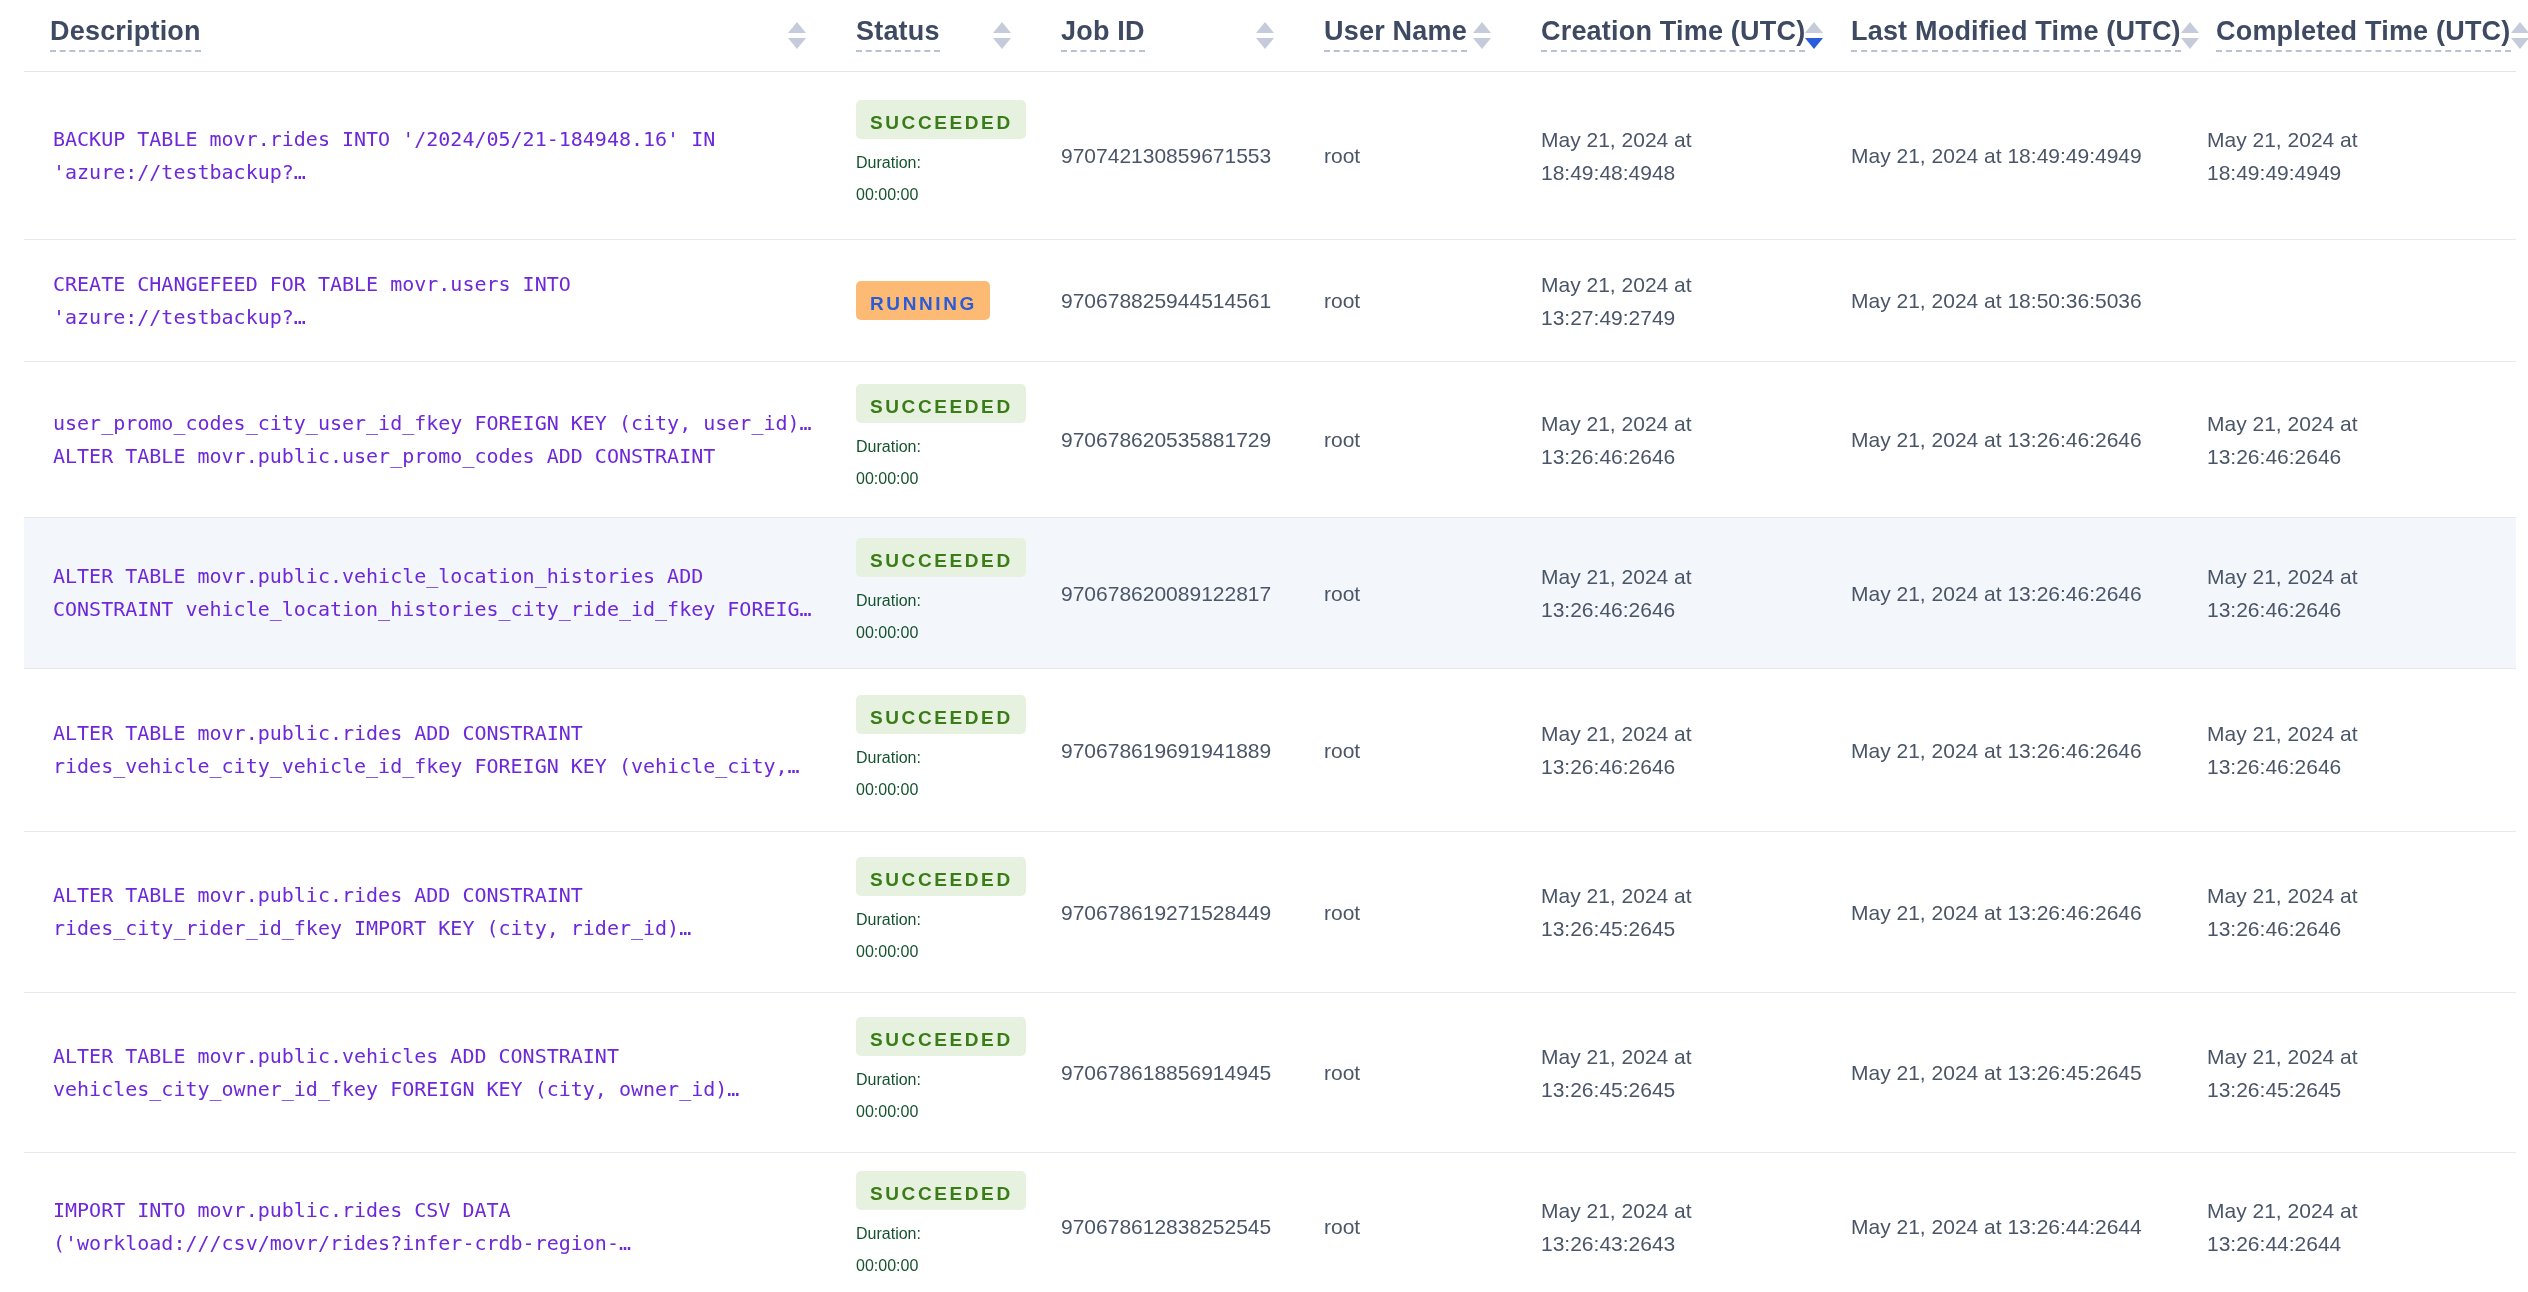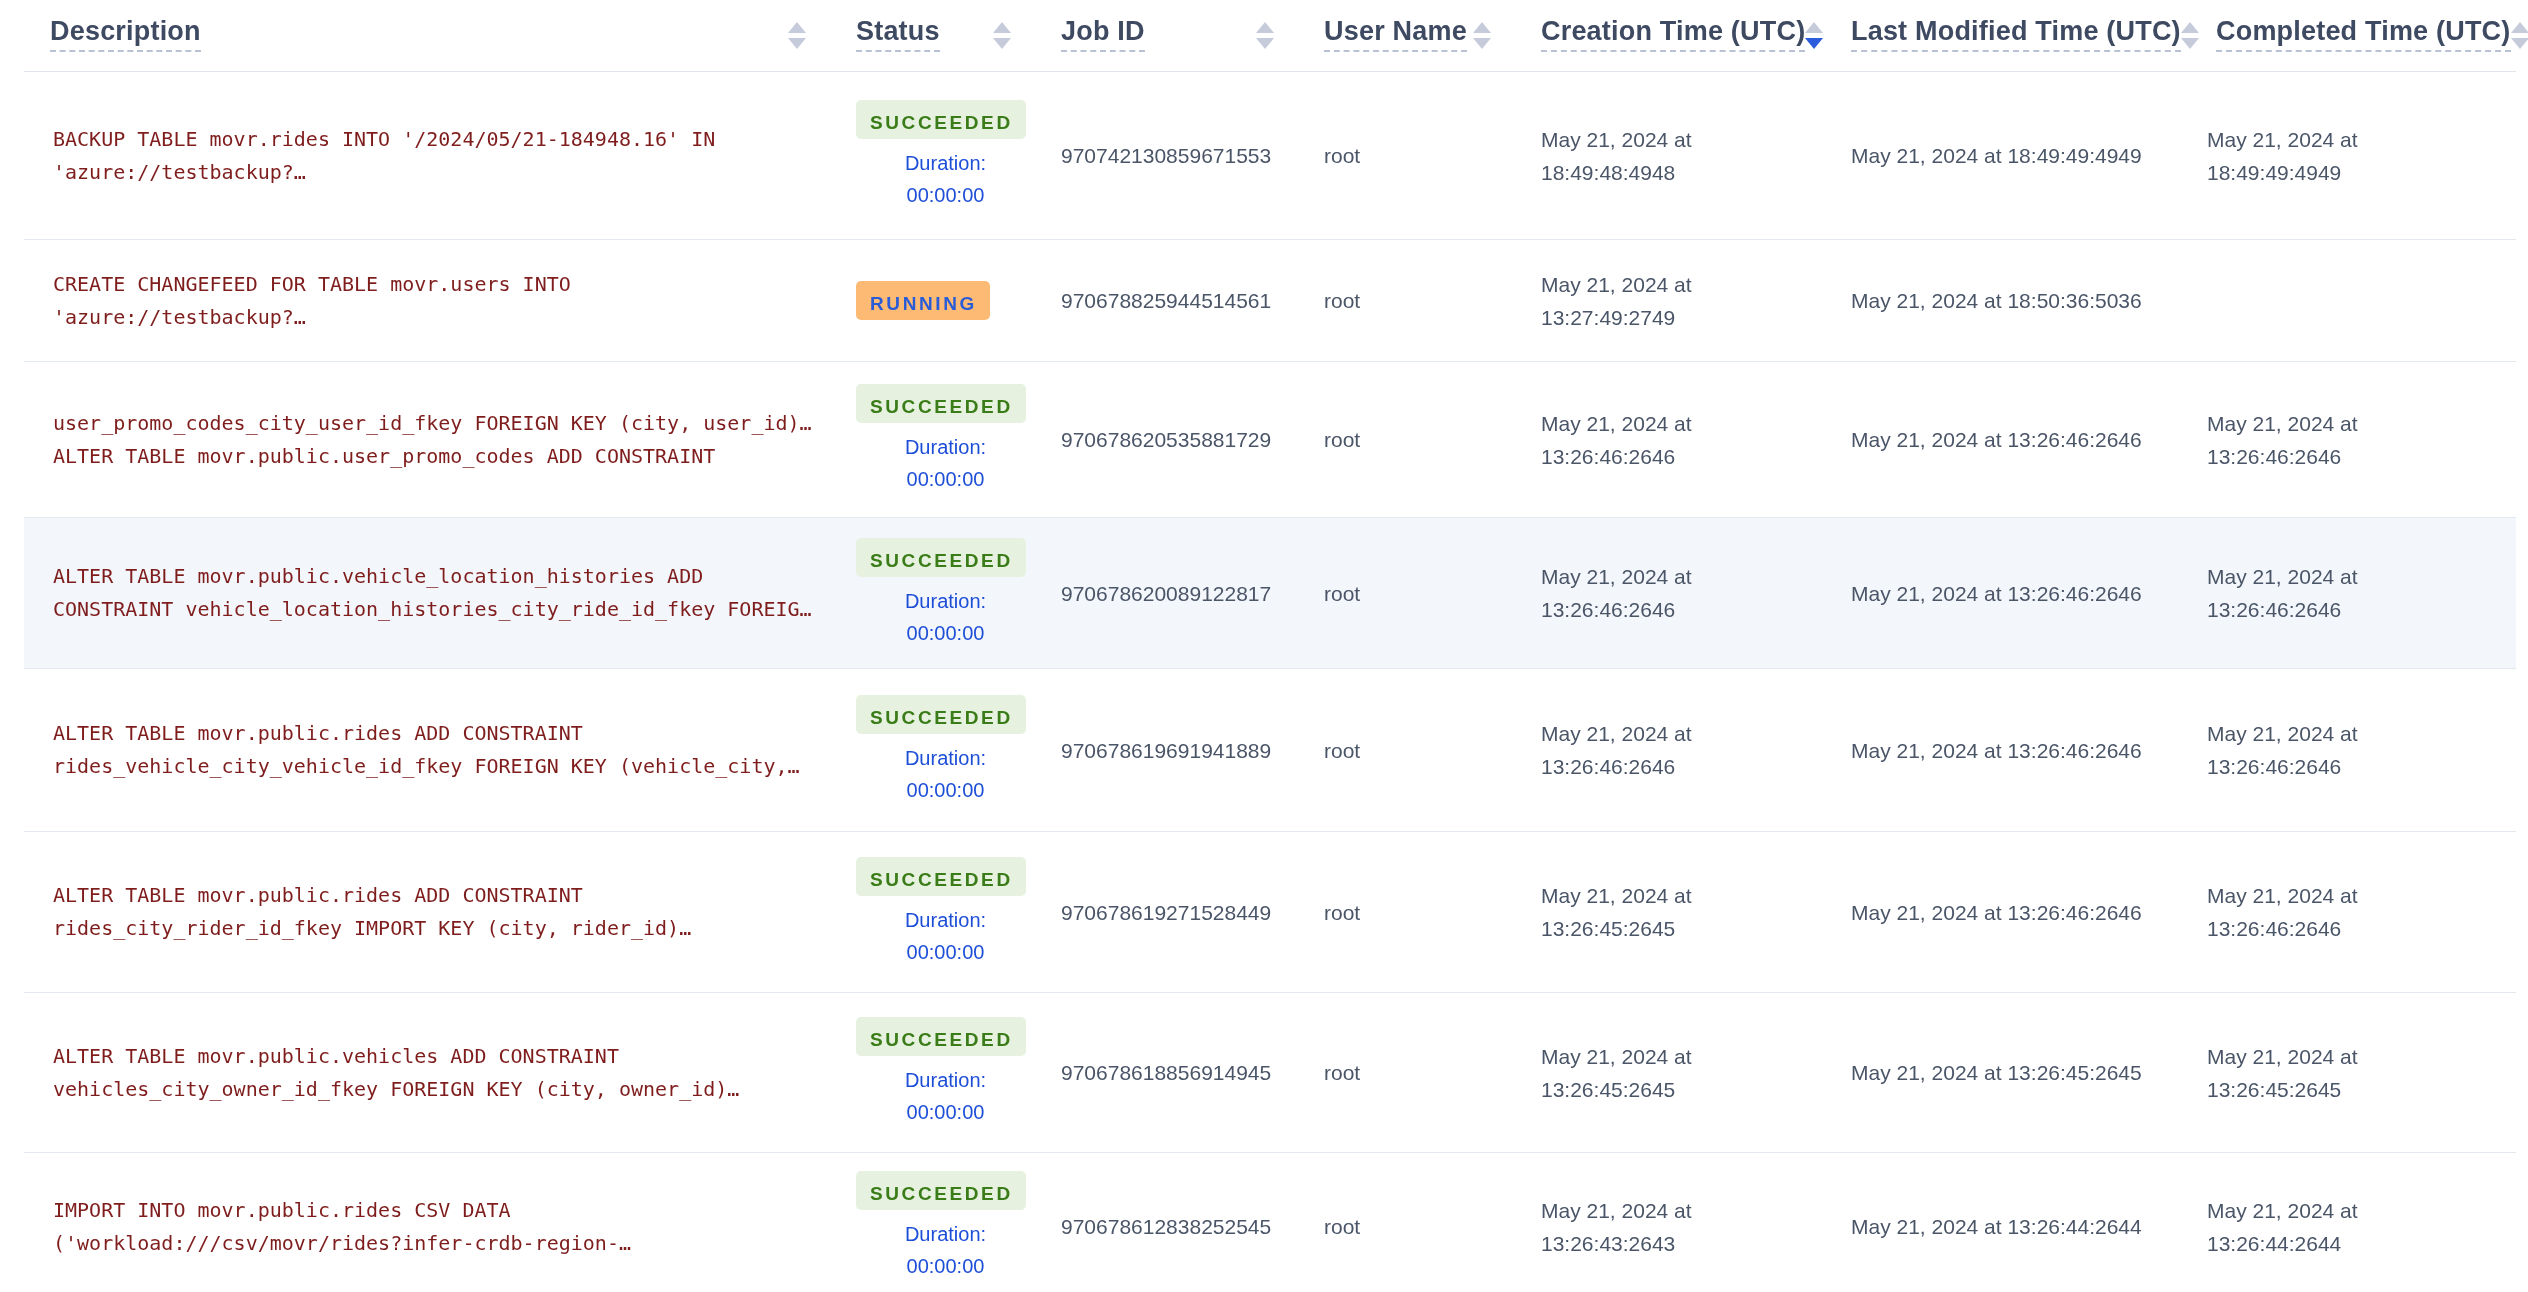--- a/index.html
+++ b/index.html
@@ -53,33 +53,33 @@
   .row:nth-child(8) { height: 147px; border-bottom: none; }
   .row.highlighted { background: #f3f6fa; }
   .cell {
     display: flex; flex-direction: column; justify-content: center;
     padding-left: 26px; overflow: hidden;
   }
   .cell.desc { padding-left: 29px; }
   .cell.completed { padding-left: 17px; }
   .desc-line {
     font-family: "DejaVu Sans Mono", "Liberation Mono", monospace;
-    font-size: 20px; line-height: 33px; color: #7f1d1d;
+    font-size: 20px; line-height: 33px; color: #6d28d9;
     white-space: nowrap; font-weight: 500;
   }
   .body-text { font-size: 21px; line-height: 33px; color: #4a5568; white-space: nowrap; }
   .badge {
     display: inline-block; align-self: flex-start;
     font-size: 19px; font-weight: 700; letter-spacing: 2.6px;
     padding: 12px 13px 5px 14px; border-radius: 5px; white-space: nowrap;
   }
   .badge-succeeded { color: #3a7c17; background: #e6f1df; }
   .badge-running  { color: #2a5cd8; background: #fdba74; }
   .duration-block { margin-top: 8px; }
-  .duration-line { font-size: 20px; line-height: 32px; color: #1d4ed8; white-space: nowrap; text-align: center; }
+  .duration-line { font-size: 16px; line-height: 32px; color: #14532d; white-space: nowrap; }
 </style>
 </head>
 <body>
 
 <div class="table-wrap">
 
   <div class="grid thead">
     <div class="th">
       <span class="th-label">Description</span>
       <span class="sort-icon">

